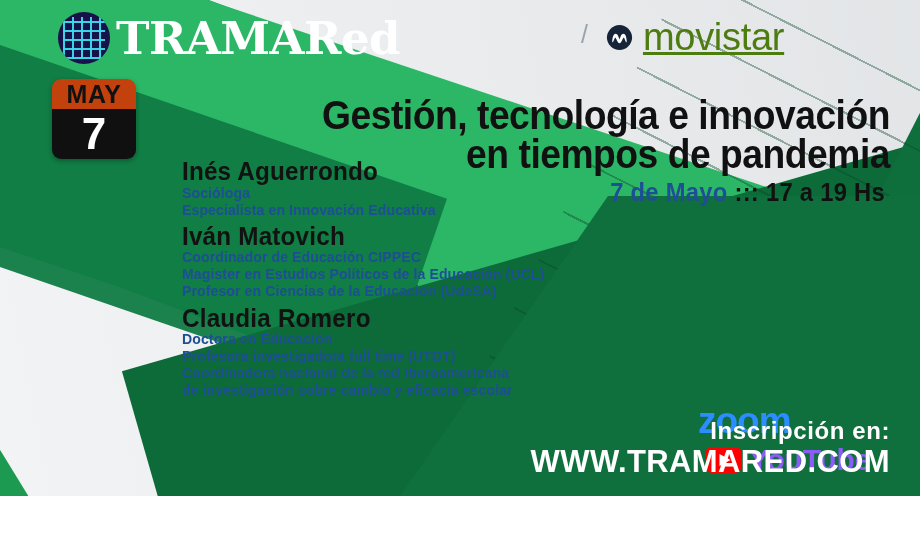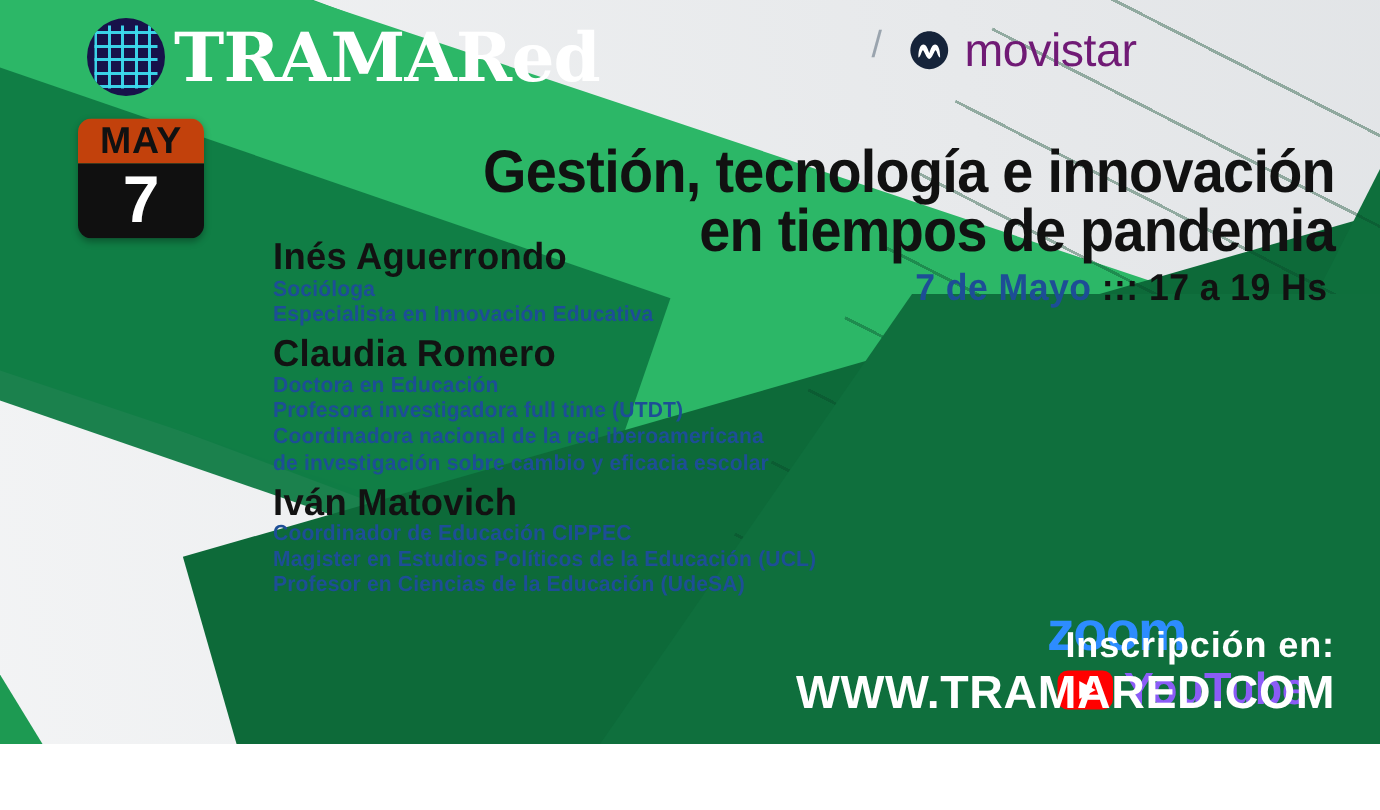--- a/index.html
+++ b/index.html
@@ -264,24 +264,25 @@
   .movistar {
     display: flex;
     align-items: center;
     gap: 8px;
   }
   .movistar-mark {
     width: 31px; height: 31px;
     flex: none;
   }
   .movistar-word {
-    font-size: 31px;
-    color: #701a75;
+    font-size: 38px;
+    color: #4d7c0f;
     line-height: 1;
     letter-spacing: -0.3px;
+    text-decoration: underline;
   }
 
   
   .title {
     position: absolute;
     top: 96px; left: 270px;
     width: 620px;
     text-align: right;
     color: #111111;
     font-family: "Liberation Sans Narrow", "Liberation Sans", sans-serif;
@@ -481,34 +482,34 @@
     <div class="speakers">
 
       <div class="speaker">
         <div class="sp-name">Inés Aguerrondo</div>
         <div class="sp-line">Socióloga</div>
         <div class="sp-line">Especialista en Innovación Educativa</div>
       </div>
 
 
       <div class="speaker">
+        <div class="sp-name">Iván Matovich</div>
+        <div class="sp-line">Coordinador de Educación CIPPEC</div>
+        <div class="sp-line">Magister en Estudios Políticos de la Educación (UCL)</div>
+        <div class="sp-line">Profesor en Ciencias de la Educación (UdeSA)</div>
+      </div>
+
+      <div class="speaker">
         <div class="sp-name">Claudia Romero</div>
         <div class="sp-line">Doctora en Educación</div>
         <div class="sp-line">Profesora investigadora full time (UTDT)</div>
         <div class="sp-line">Coordinadora nacional de la red iberoamericana</div>
         <div class="sp-line">de investigación sobre cambio y eficacia escolar</div>
       </div>
 
-      <div class="speaker">
-        <div class="sp-name">Iván Matovich</div>
-        <div class="sp-line">Coordinador de Educación CIPPEC</div>
-        <div class="sp-line">Magister en Estudios Políticos de la Educación (UCL)</div>
-        <div class="sp-line">Profesor en Ciencias de la Educación (UdeSA)</div>
-      </div>
-
     </div>
 
     <div class="platforms">
       <div class="zoom-word">zoom</div>
       <div class="youtube">
         <div class="yt-btn"></div>
         <div class="yt-word">YouTube</div>
       </div>
     </div>
 

